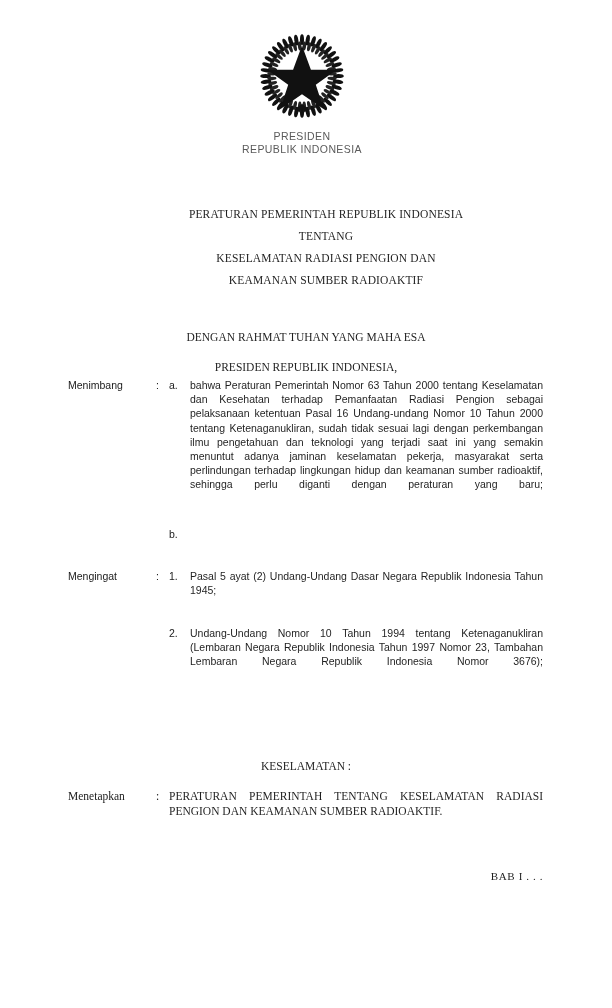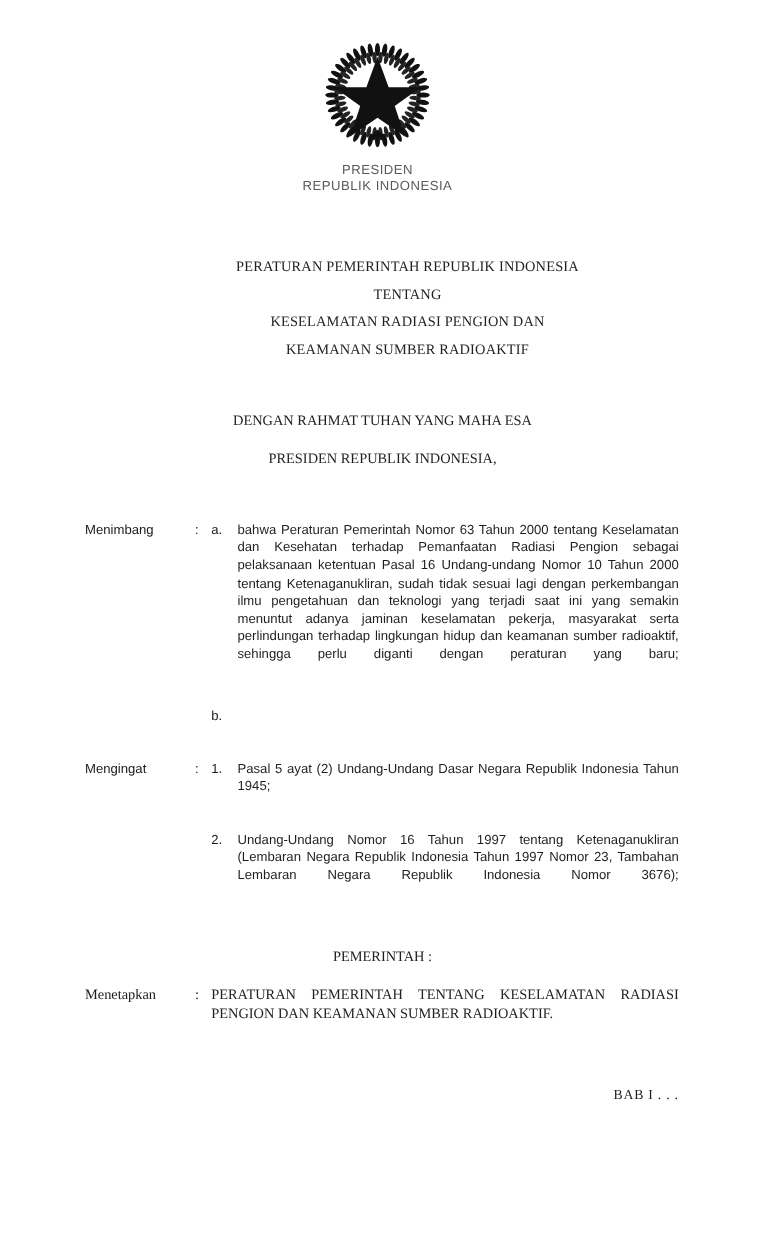--- a/index.html
+++ b/index.html
@@ -70,21 +70,20 @@
     line-height: 30px;
     color: #1f1f1f;
   }
 
   
   .clauses {
     position: absolute;
     top: 378px;
     left: 0;
     width: 538px;
-    margin-top: 39px;
   }
   .clause-row {
     position: relative;
     display: flex;
     align-items: flex-start;
   }
   .clause-label {
     width: 88px;
     margin-left: 68px;
     flex: none;
@@ -491,26 +490,26 @@
     <div class="clause-marker">1.</div>
     <div class="clause-text lastline-left">Pasal 5 ayat (2) Undang-Undang Dasar Negara Republik Indonesia Tahun 1945;</div>
   </div>
 
   <div class="gap-sm"></div>
 
   <div class="clause-row">
     <div class="clause-label"></div>
     <div class="clause-colon"></div>
     <div class="clause-marker">2.</div>
-    <div class="clause-text lastline-left">Undang-Undang Nomor 16 Tahun 1997 tentang Ketenaganukliran (Lembaran Negara Republik Indonesia Tahun 1997 Nomor 23, Tambahan Lembaran Negara Republik Indonesia Nomor 3676);</div>
+    <div class="clause-text lastline-left">Undang-Undang Nomor 10 Tahun 1994 tentang Ketenaganukliran (Lembaran Negara Republik Indonesia Tahun 1997 Nomor 23, Tambahan Lembaran Negara Republik Indonesia Nomor 3676);</div>
   </div>
 
 </div>
 
-<div class="memutuskan">PEMERINTAH :</div>
+<div class="memutuskan">KESELAMATAN :</div>
 
 <div class="menetapkan-row">
   <div class="menetapkan-label">Menetapkan</div>
   <div class="menetapkan-colon">:</div>
   <div class="menetapkan-text">PERATURAN PEMERINTAH TENTANG KESELAMATAN RADIASI PENGION DAN KEAMANAN SUMBER RADIOAKTIF.</div>
 </div>
 
 <div class="footer-next">BAB I . . .</div>
 
 </body></html>

